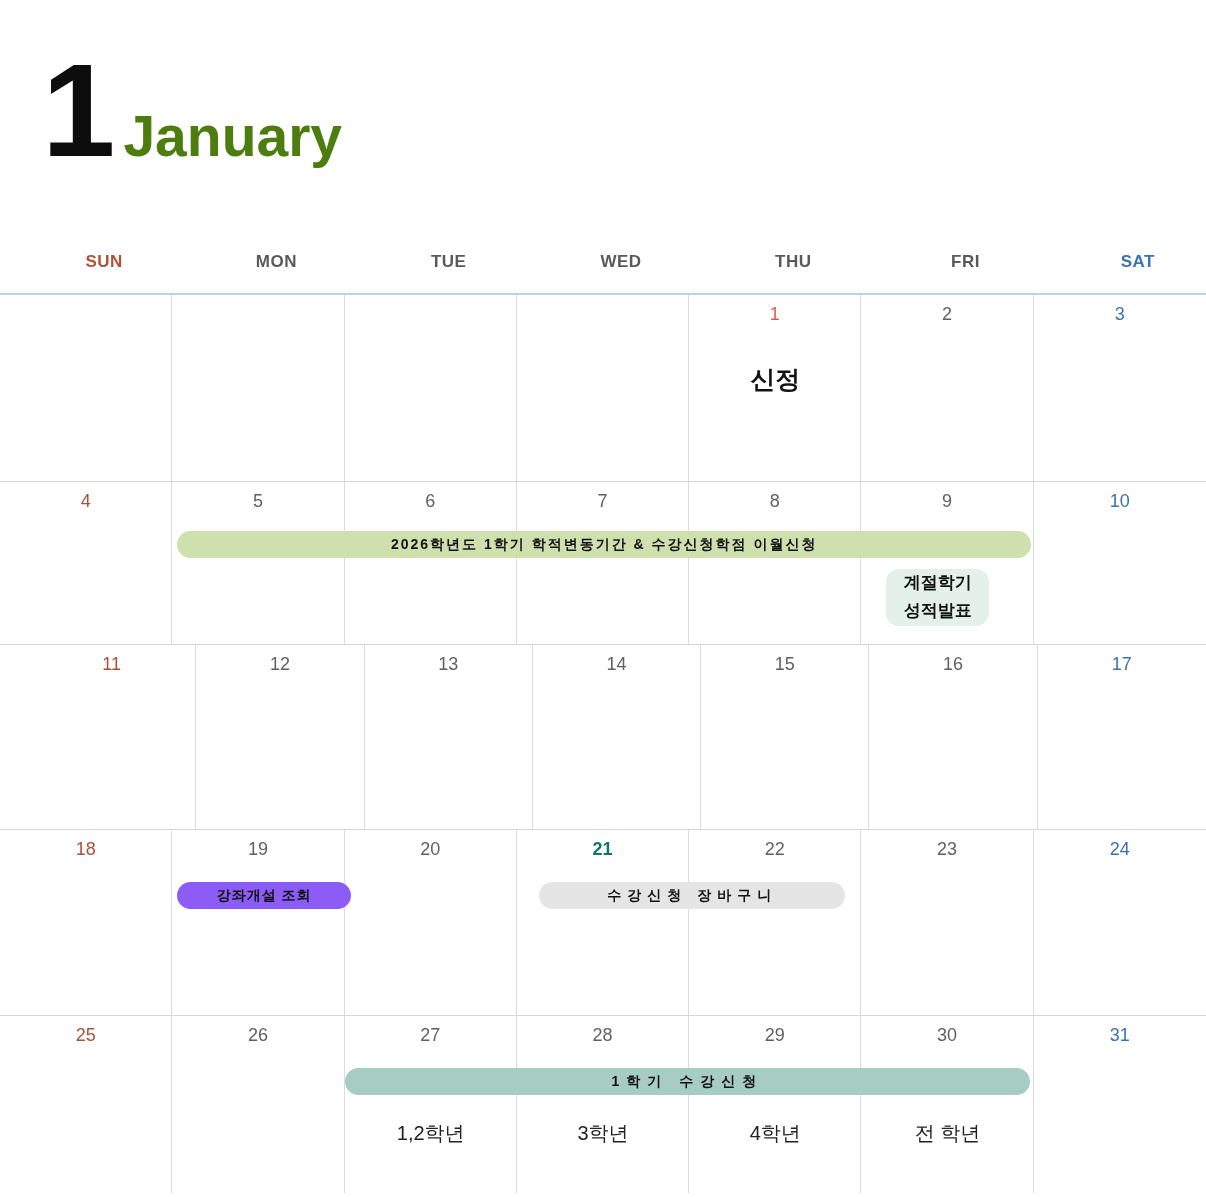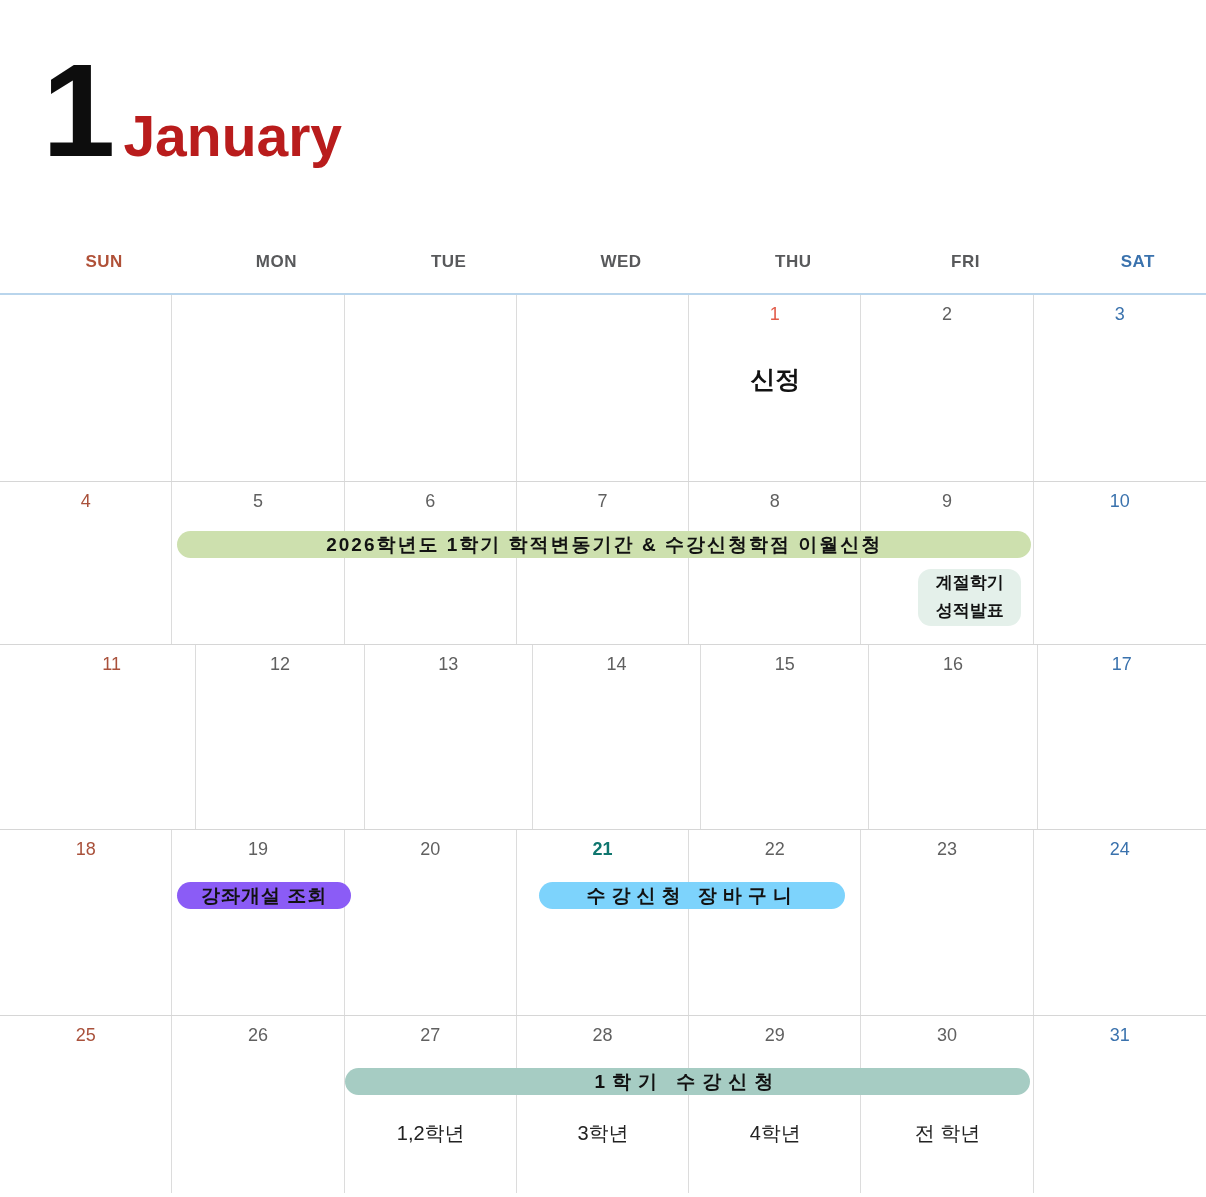--- a/index.html
+++ b/index.html
@@ -7,21 +7,21 @@
     position:relative; width:1206px; height:1197px; background:#ffffff;
     font-family:"Liberation Sans","DejaVu Sans",sans-serif; overflow:hidden;
   }
 
   
   .title { position:absolute; left:42px; top:48px; display:flex; align-items:flex-end; }
   .month-number {
     font-size:132px; font-weight:800; color:#0d0d0d; line-height:0.95; letter-spacing:-6px;
   }
   .month-name {
-    font-size:57px; font-weight:700; color:#b91c1c; margin-left:14px; margin-bottom:4px;
+    font-size:57px; font-weight:700; color:#4d7c0f; margin-left:14px; margin-bottom:4px;
   }
 
   
   .weekday-row {
     position:absolute; top:230px; left:0; width:1206px; height:63px;
     display:grid; grid-template-columns:repeat(7,1fr);
     border-bottom:2px solid #b9d5ec;
   }
   .weekday {
     display:flex; align-items:center; justify-content:center;
@@ -48,30 +48,30 @@
   .cell.today { color:#0f766e; font-weight:700; }
 
   
   .event-newyear {
     position:absolute; left:57.1428%; width:14.2857%; top:68px;
     text-align:center; font-size:25px; font-weight:700; color:#121212;
   }
   .banner {
     position:absolute; height:27px; border-radius:14px;
     display:flex; align-items:center; justify-content:center;
-    font-weight:700; font-size:19px; color:#121212; white-space:nowrap;
+    font-weight:700; font-size:14px; color:#121212; white-space:nowrap;
   }
   .banner-change { left:14.7%; width:70.8%; top:49px; background:#cde0ae; letter-spacing:2px; }
   .badge-seasonal {
     position:absolute; left:73.5%; width:8.5%; top:87px; height:57px;
     border-radius:13px; background:#e4f0ea; font-weight:700; font-size:17px;
-    line-height:28px; text-align:center; color:#121212;margin-left:32px;
+    line-height:28px; text-align:center; color:#121212;
   }
   .badge-course  { left:14.7%;  width:14.4%; top:52px; background:#8b5cf6; letter-spacing:1px; }
-  .banner-cart   { left:44.7%;  width:25.4%; top:52px; background:#7dd3fc; letter-spacing:6px; }
+  .banner-cart   { left:44.7%;  width:25.4%; top:52px; background:#e5e5e5; letter-spacing:6px; }
   .banner-reg    { left:28.6%;  width:56.8%; top:52px; background:#a6ccc3; letter-spacing:7px; }
 
   .grade-label {
     position:absolute; top:104px; width:14.2857%;
     text-align:center; font-size:20px; color:#222222; font-weight:500;
   }
   .g0 { left:28.5714%; } .g1 { left:42.8571%; } .g2 { left:57.1428%; } .g3 { left:71.4285%; }
 </style>
 </head>
 <body>

